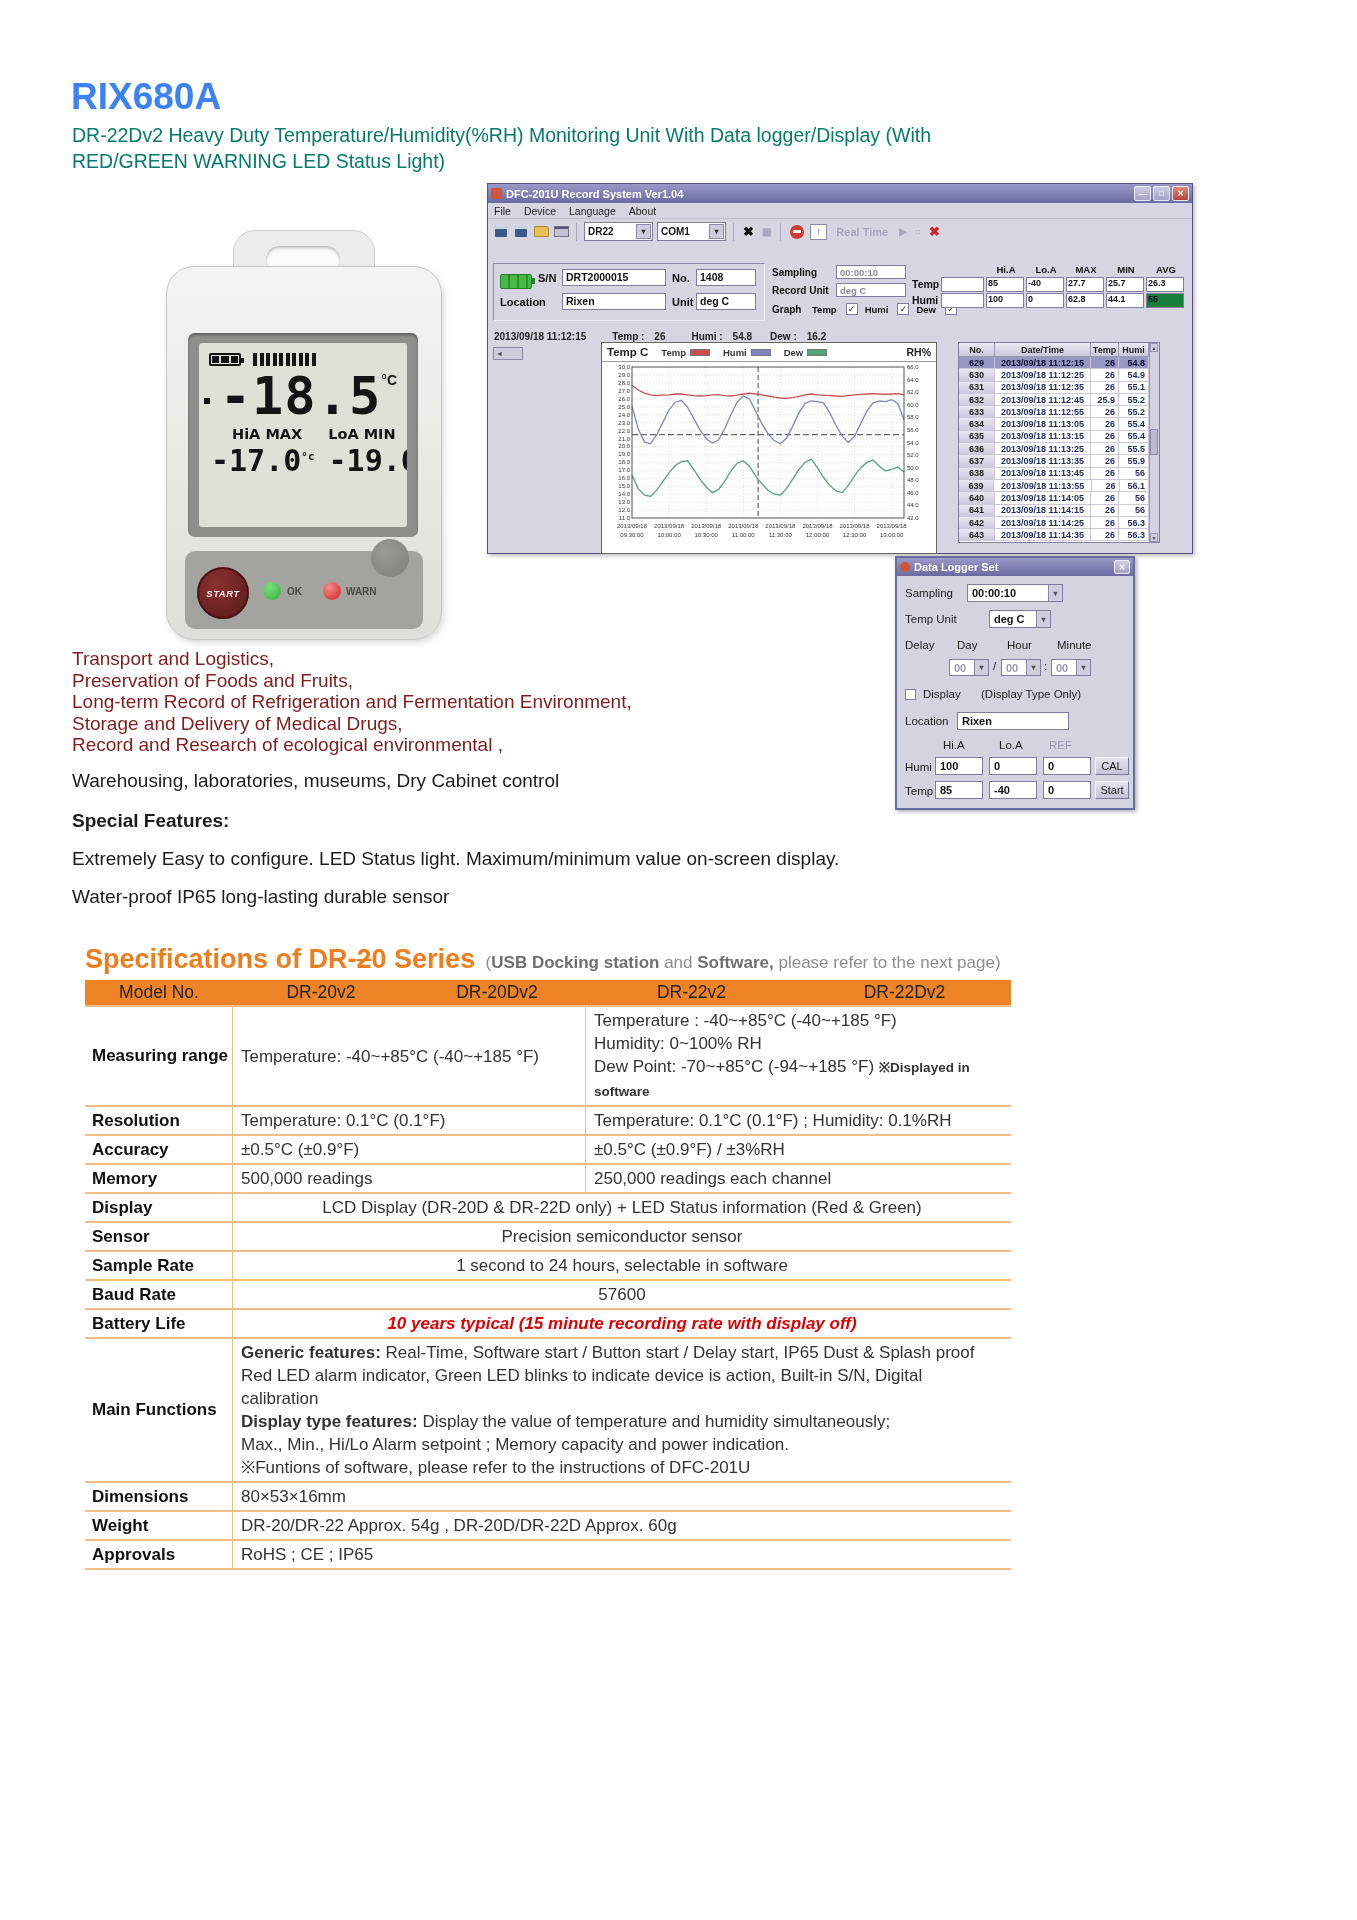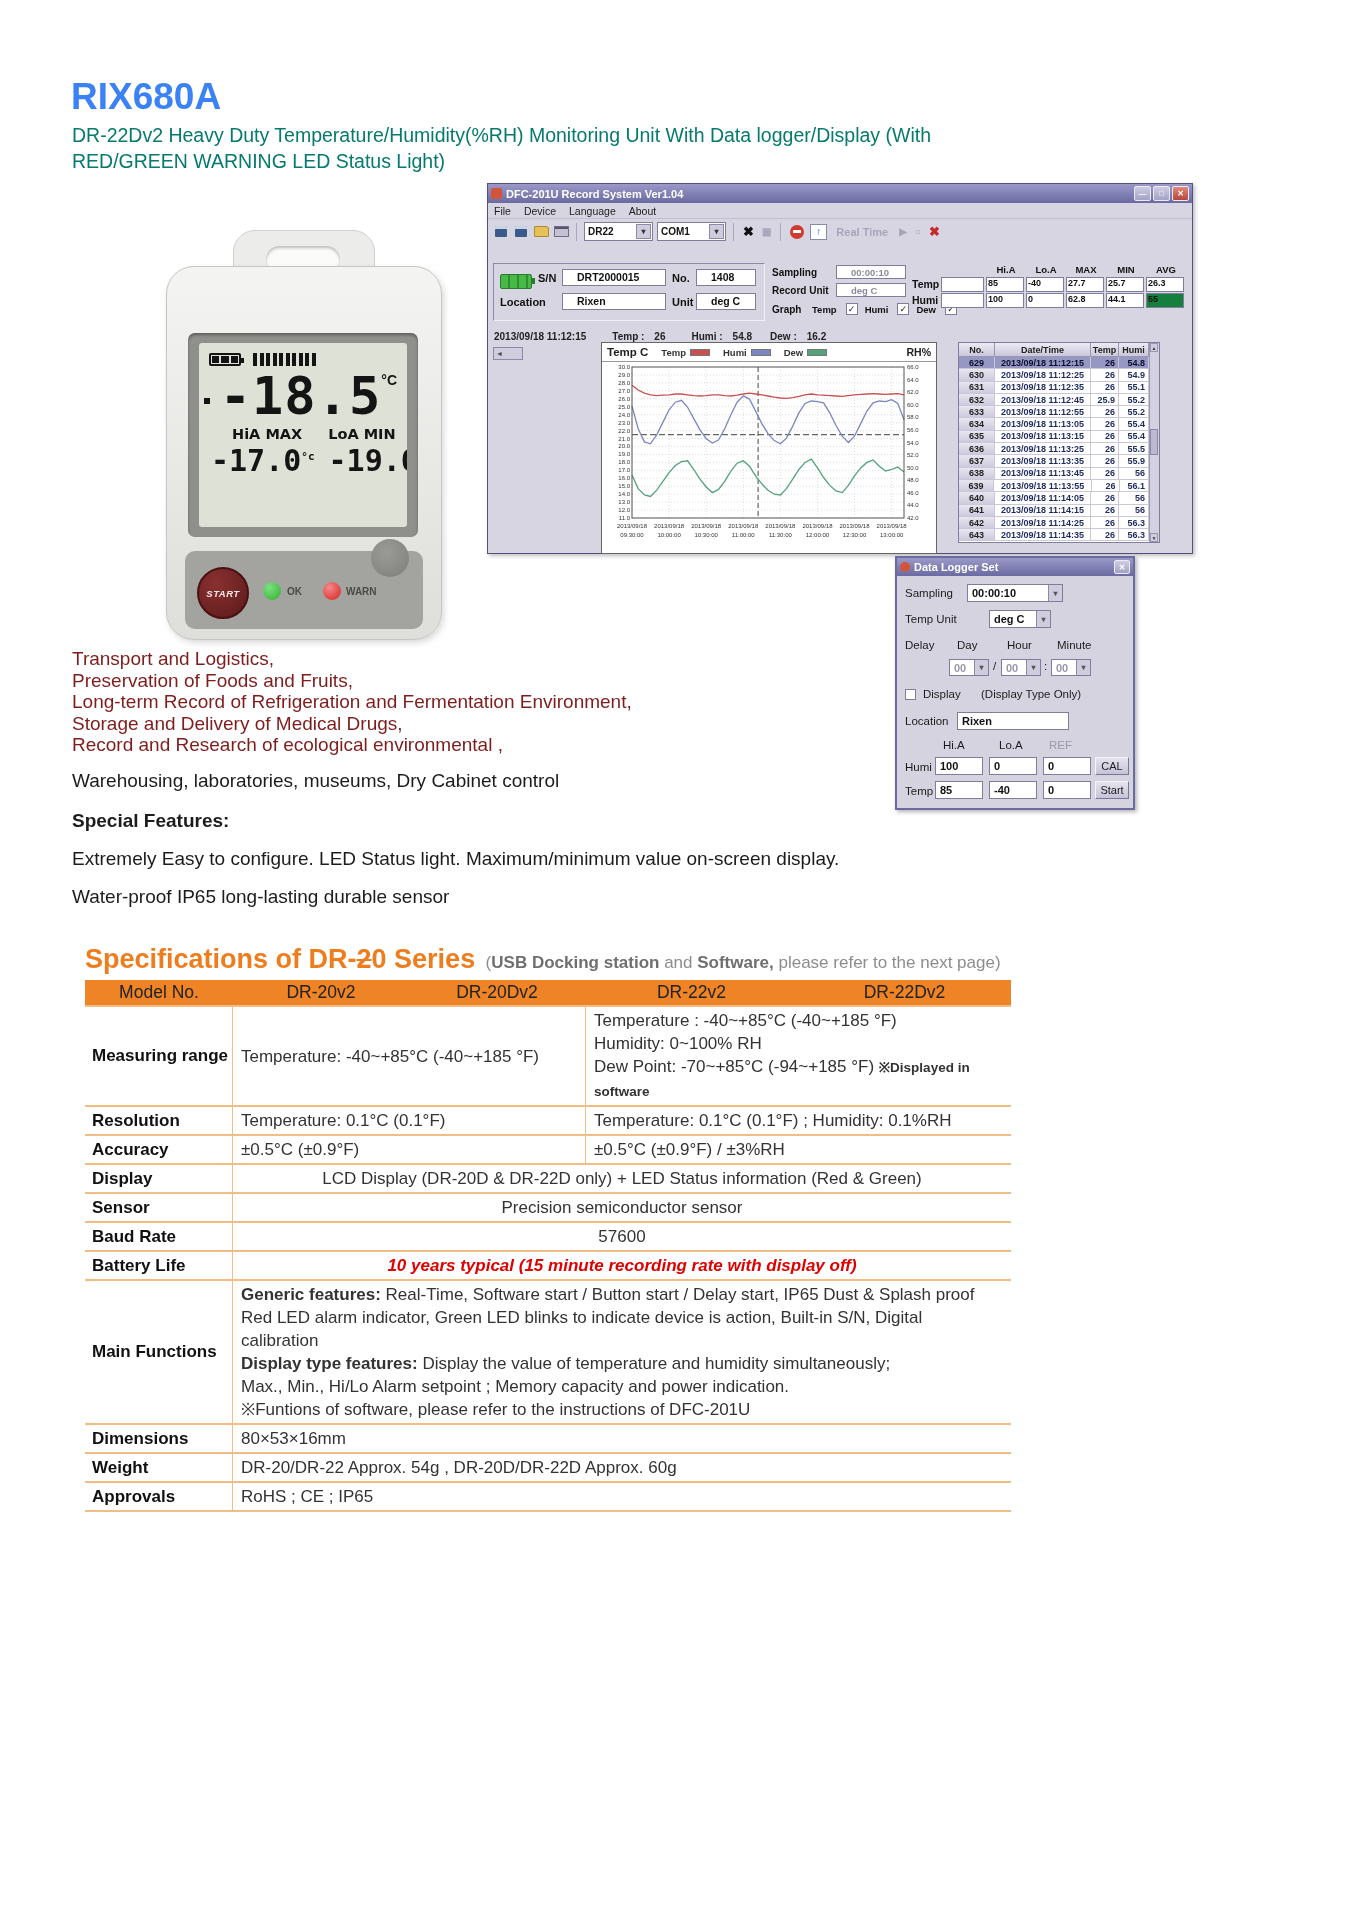--- a/index.html
+++ b/index.html
@@ -94,21 +94,21 @@
   .tb-stop::after{content:"";position:absolute;left:3px;top:5.5px;width:8px;height:3px;background:#fff;}
   .tb-up{width:15px;height:14px;border:1px solid #8a89a8;background:#fff;color:#2255cc;font-size:10px;
          display:flex;align-items:center;justify-content:center;font-weight:bold;}
   .tb-realtime{color:#a7a5ba;font-weight:bold;font-size:11px;margin:0 5px;}
   .sw-datebar{position:absolute;left:0;top:61px;right:0;height:17px;background:#cbc8da;display:flex;
               align-items:center;justify-content:flex-end;padding-right:8px;font-size:11px;font-weight:bold;color:#222;}
   .sw-info{position:absolute;left:0;top:78px;right:0;height:66px;}
   .grp{position:absolute;border:1px solid;border-color:#8a89a8 #f0eff6 #f0eff6 #8a89a8;}
   .lab{font-size:11px;font-weight:bold;color:#111;white-space:nowrap;}
   .inp{background:#fff;border:1px solid #7e7d9c;font-size:10.5px;font-weight:bold;color:#111;
-       padding:1px 14px;white-space:nowrap;overflow:hidden;}
+       padding:1px 3px;white-space:nowrap;overflow:hidden;}
   .batt{position:absolute;width:30px;height:13px;border:1px solid #2c7a2c;border-radius:2px;
         background:repeating-linear-gradient(90deg,#46b946 0 7px,#2f8f2f 7px 9px);}
   .batt i{position:absolute;right:-4px;top:3px;width:3px;height:6px;background:#2c7a2c;}
   .cb{display:inline-flex;width:10px;height:10px;background:#fff;border:1px solid #7e7d9c;
       align-items:center;justify-content:center;font-size:9px;color:#222;margin-left:2px;}
   .sw-status{position:absolute;left:6px;top:146px;right:4px;height:13px;display:flex;align-items:center;
              font-size:10px;font-weight:bold;color:#222;}
   .sw-scrollstub{position:absolute;left:5px;top:163px;width:26px;height:11px;background:#cfccdd;
                  border:1px solid #8a89a8;font-size:7px;display:flex;align-items:center;color:#444;padding-left:2px;}
   
@@ -673,30 +673,45 @@
         </div>
         <div class="spec-row" style="min-height: 25px;">
           <div class="spec-label">Accuracy</div>
           <div class="spec-cell cl">
             <div class="spec-line"><span>±0.5°C (±0.9°F)</span></div>
           </div>
           <div class="spec-cell cr">
             <div class="spec-line"><span>±0.5°C  (±0.9°F)  /  ±3%RH</span></div>
           </div>
         </div>
+        <div class="spec-row" style="min-height: 23px;">
+          <div class="spec-label">Memory</div>
+          <div class="spec-cell cl">
+            <div class="spec-line"><span>500,000  readings</span></div>
+          </div>
+          <div class="spec-cell cr">
+            <div class="spec-line"><span>250,000 readings each channel</span></div>
+          </div>
+        </div>
         <div class="spec-row" style="min-height: 25px;">
           <div class="spec-label">Display</div>
           <div class="spec-cell cs" style="text-align: center;">
             <div class="spec-line"><span>LCD Display (DR-20D &amp; DR-22D only) + LED Status information (Red &amp; Green)</span></div>
           </div>
         </div>
         <div class="spec-row" style="min-height: 25px;">
           <div class="spec-label">Sensor</div>
           <div class="spec-cell cs" style="text-align: center;">
             <div class="spec-line"><span>Precision semiconductor sensor</span></div>
+          </div>
+        </div>
+        <div class="spec-row" style="min-height: 25px;">
+          <div class="spec-label">Sample Rate</div>
+          <div class="spec-cell cs" style="text-align: center;">
+            <div class="spec-line"><span>1 second to 24 hours, selectable in software</span></div>
           </div>
         </div>
         <div class="spec-row" style="min-height: 24px;">
           <div class="spec-label">Baud Rate</div>
           <div class="spec-cell cs" style="text-align: center;">
             <div class="spec-line"><span>57600</span></div>
           </div>
         </div>
         <div class="spec-row" style="min-height: 24px;">
           <div class="spec-label">Battery Life</div>

